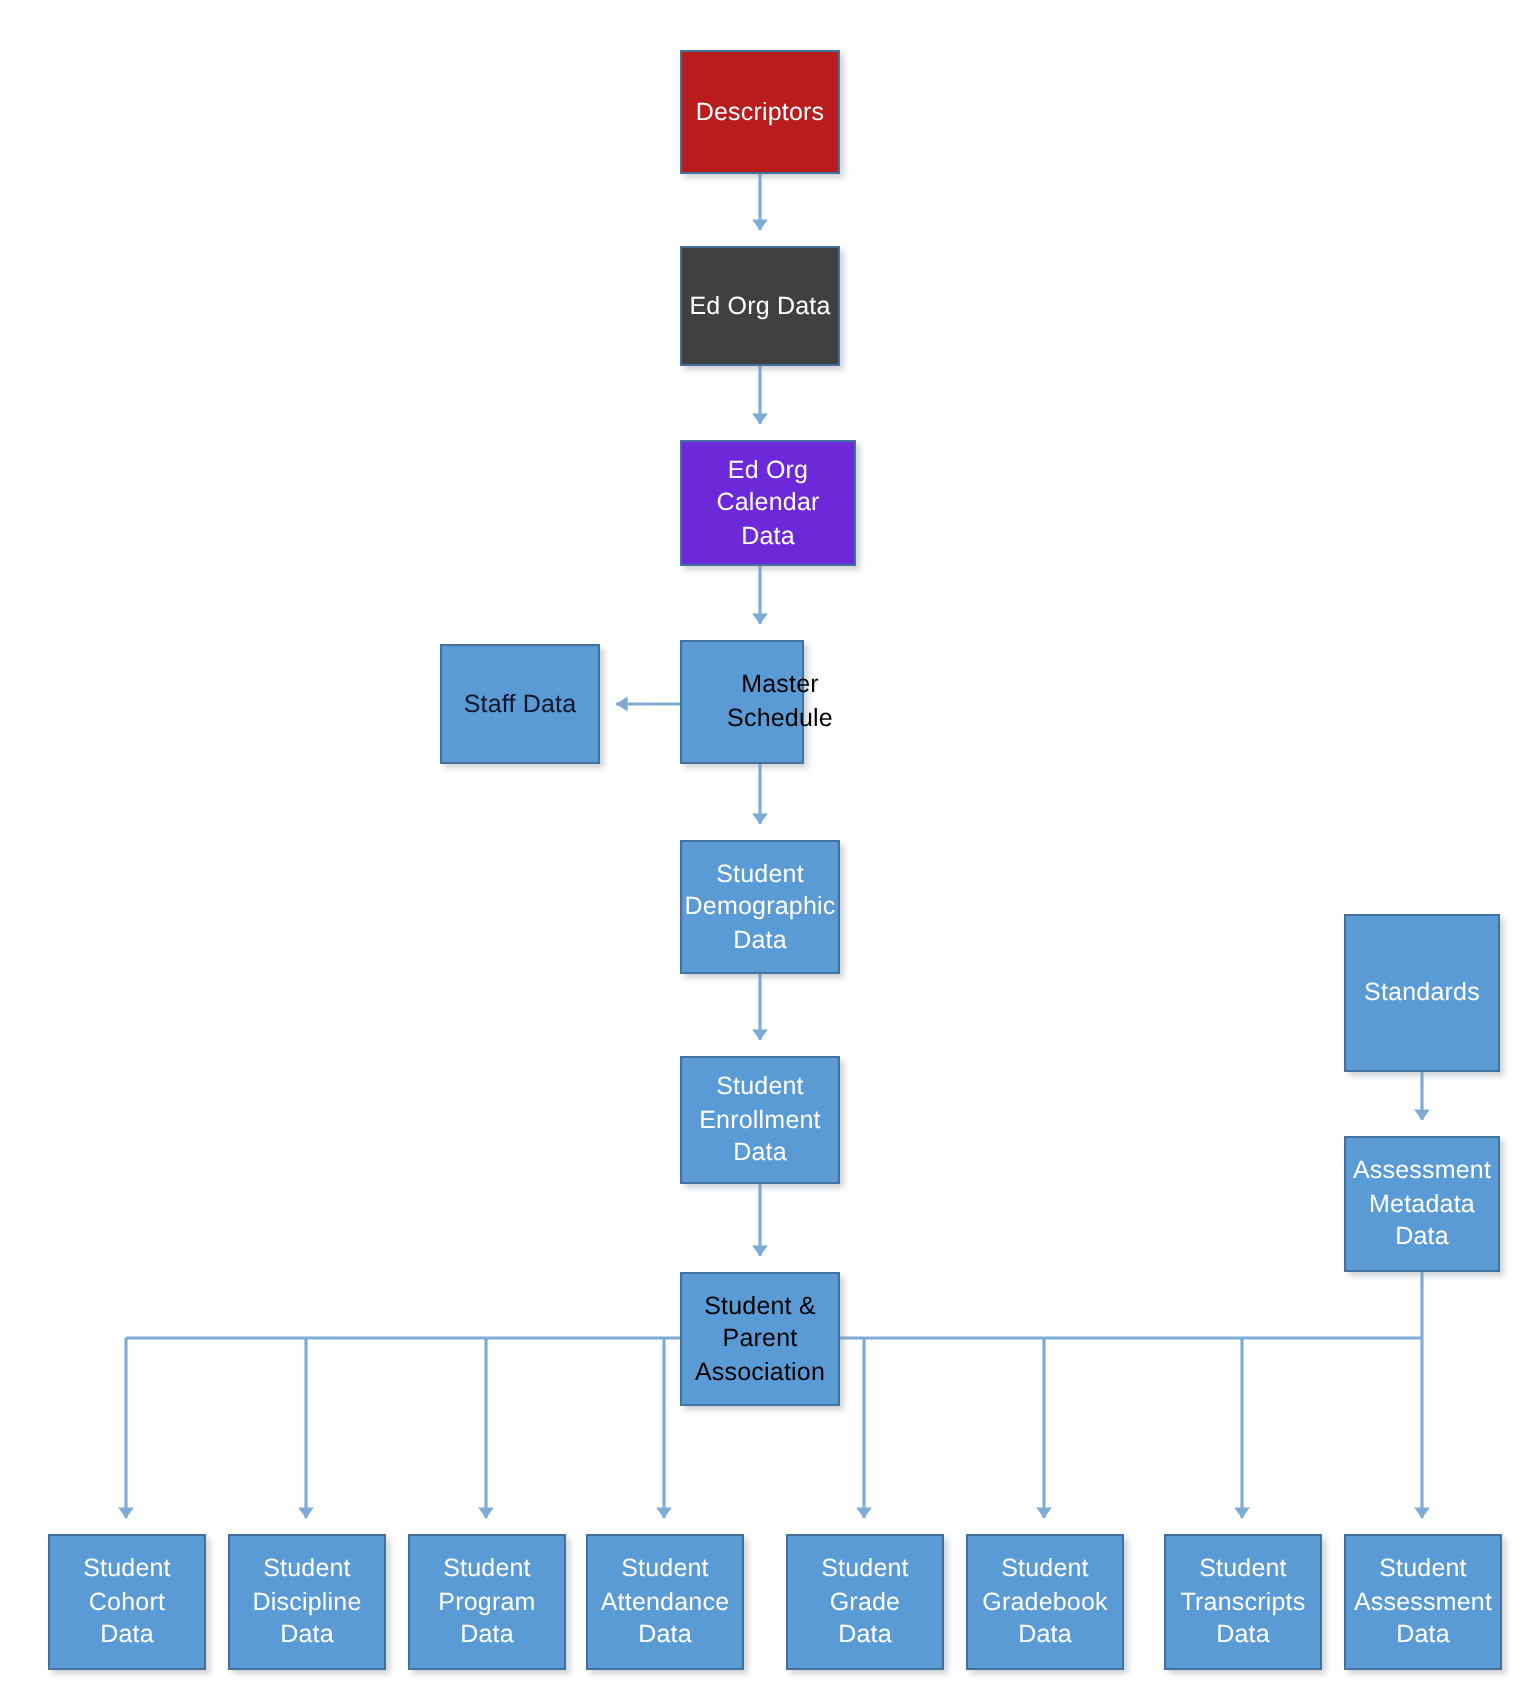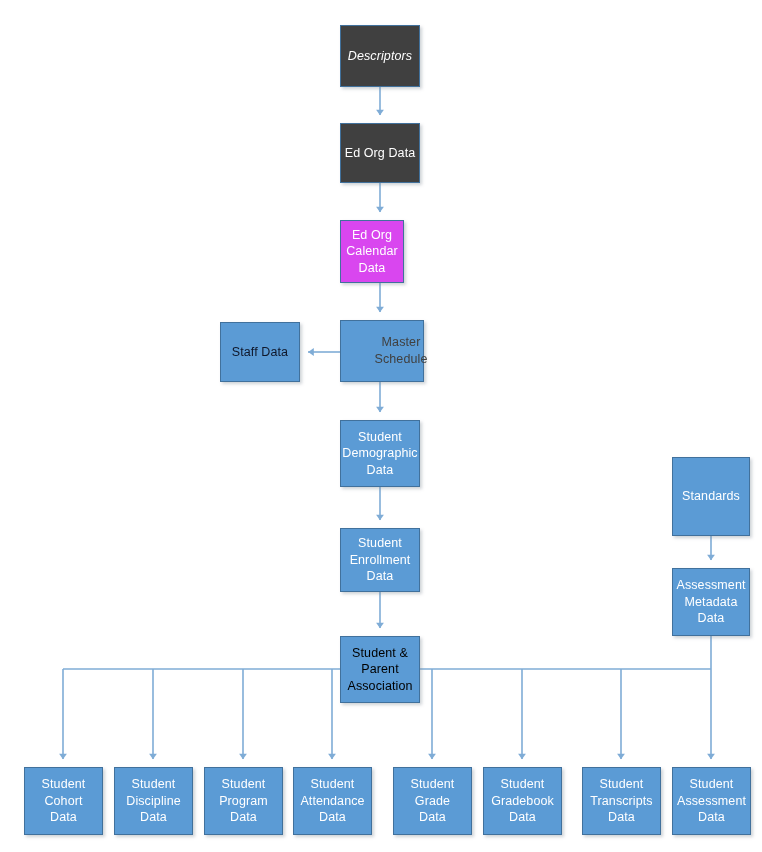--- a/index.html
+++ b/index.html
@@ -88,27 +88,27 @@
       <line x1="153" y1="669" x2="153" y2="759" marker-end="url(#arrowDown)"></line>
       <line x1="243" y1="669" x2="243" y2="759" marker-end="url(#arrowDown)"></line>
       <line x1="332" y1="669" x2="332" y2="759" marker-end="url(#arrowDown)"></line>
       <line x1="432" y1="669" x2="432" y2="759" marker-end="url(#arrowDown)"></line>
       <line x1="522" y1="669" x2="522" y2="759" marker-end="url(#arrowDown)"></line>
       <line x1="621" y1="669" x2="621" y2="759" marker-end="url(#arrowDown)"></line>
     </g>
   </svg>
 
   <div id="nodes-root">
-      <div class="node" style="left: 340px; top: 25px; width: 80px; height: 62px; background: #404040; border-color: rgb(65, 113, 156); color: rgb(255, 255, 255); font-style: italic;"><span>Descriptors</span></div>
+      <div class="node" style="left: 340px; top: 25px; width: 80px; height: 62px; background: #b91c1c; border-color: rgb(65, 113, 156); color: rgb(255, 255, 255);"><span>Descriptors</span></div>
       <div class="node" style="left: 340px; top: 123px; width: 80px; height: 60px; background: #404040; border-color: rgb(65, 113, 156); color: rgb(255, 255, 255);"><span>Ed Org Data</span></div>
-      <div class="node" style="left: 340px; top: 220px; width: 64px; height: 63px; background: #d946ef; border-color: rgb(65, 113, 156); color: rgb(255, 255, 255);"><span>Ed Org
+      <div class="node" style="left: 340px; top: 220px; width: 88px; height: 63px; background: #6d28d9; border-color: rgb(65, 113, 156); color: rgb(255, 255, 255);"><span>Ed Org
 Calendar
 Data</span></div>
       <div class="node" style="left: 220px; top: 322px; width: 80px; height: 60px; background: rgb(91, 155, 213); border-color: rgb(65, 113, 156); color: #0f172a;"><span>Staff Data</span></div>
-      <div class="node" style="left: 340px; top: 320px; width: 84px; height: 62px; background: rgb(91, 155, 213); border-color: rgb(65, 113, 156); color: #404040; padding-left: 40px;"><span>Master
+      <div class="node" style="left: 340px; top: 320px; width: 62px; height: 62px; background: rgb(91, 155, 213); border-color: rgb(65, 113, 156); color: #000000; padding-left: 40px;"><span>Master
 Schedule</span></div>
       <div class="node" style="left: 340px; top: 420px; width: 80px; height: 67px; background: rgb(91, 155, 213); border-color: rgb(65, 113, 156); color: rgb(255, 255, 255);"><span>Student
 Demographic
 Data</span></div>
       <div class="node" style="left: 340px; top: 528px; width: 80px; height: 64px; background: rgb(91, 155, 213); border-color: rgb(65, 113, 156); color: rgb(255, 255, 255);"><span>Student
 Enrollment
 Data</span></div>
       <div class="node" style="left: 672px; top: 457px; width: 78px; height: 79px; background: rgb(91, 155, 213); border-color: rgb(65, 113, 156); color: rgb(255, 255, 255);"><span>Standards</span></div>
       <div class="node" style="left: 672px; top: 568px; width: 78px; height: 68px; background: rgb(91, 155, 213); border-color: rgb(65, 113, 156); color: rgb(255, 255, 255);"><span>Assessment
 Metadata

